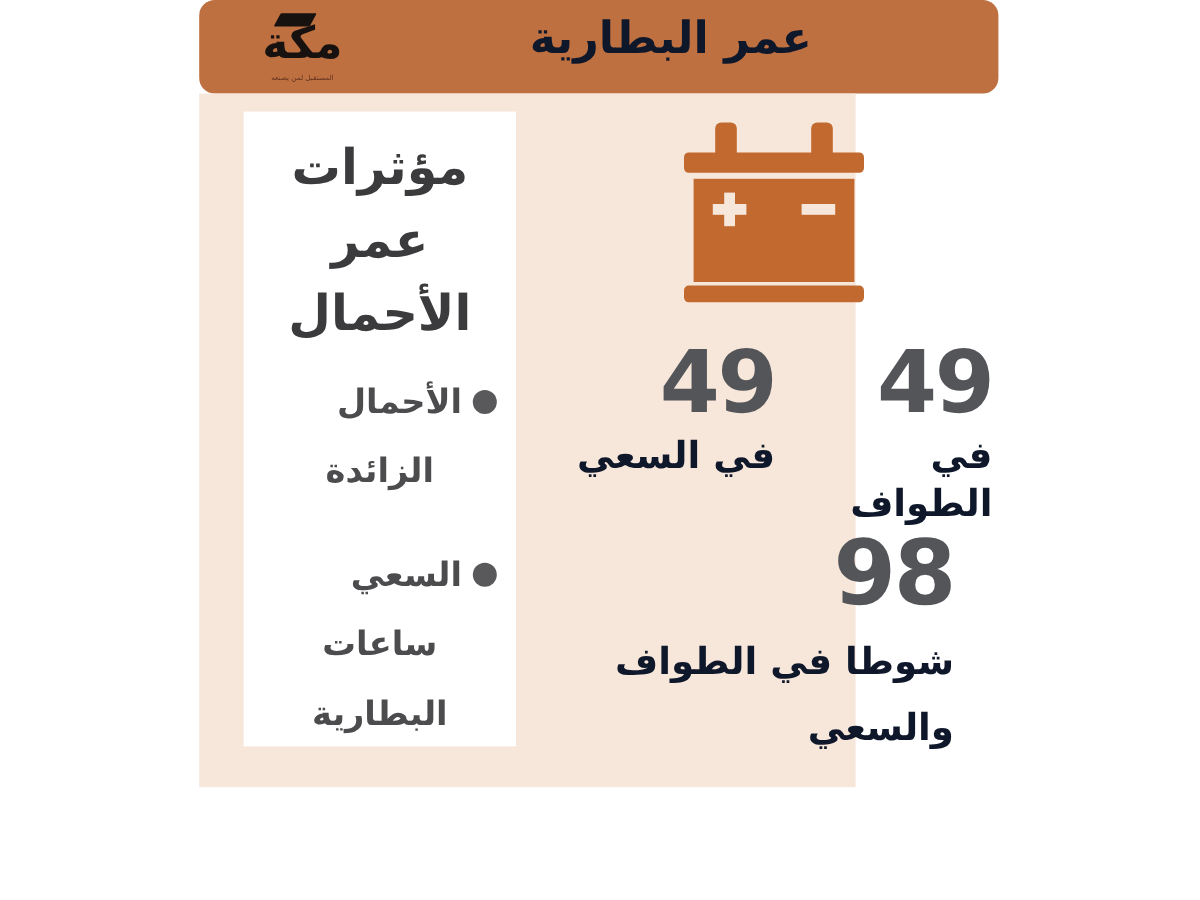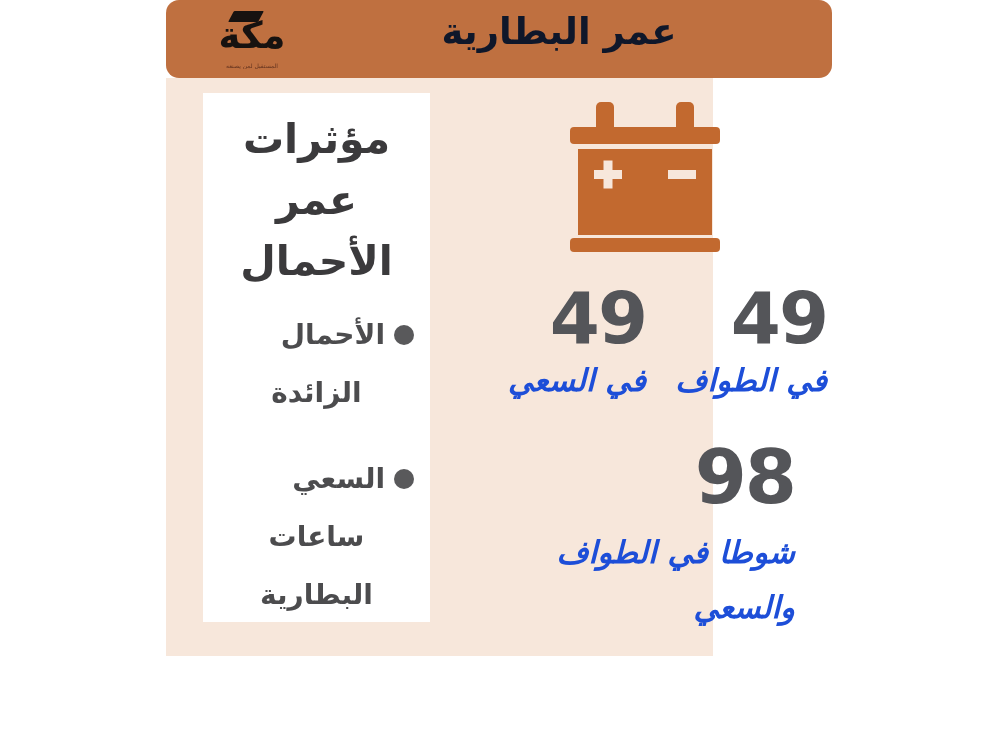--- a/index.html
+++ b/index.html
@@ -71,23 +71,22 @@
   
   .battery { position:absolute; left:404px; top:22px; width:150px; height:152px; }
 
   
   .stat { position:absolute; text-align:right; }
   .stat-value {
     font-size:72px; font-weight:900; color:#545559; line-height:72px;
     letter-spacing:-2px;
   }
   .stat-label {
-    margin-top:6px; font-size:31px; font-weight:800; color:#1d4ed8;
+    margin-top:6px; font-size:31px; font-weight:800; color:#0f172a;
     line-height:40px;
-    font-style:italic;
   }
   .stat-tawaf { left:481px; top:204px; width:180px; }
   .stat-sai   { left:300px; top:204px; width:180px; }
   .stat-total { left:329px; top:362px; width:300px; }
   .stat-total .stat-value { font-size:75px; line-height:75px; }
   .stat-total .stat-label { line-height:55px; margin-top:10px; }
 </style>
 </head>
 <body>
 

